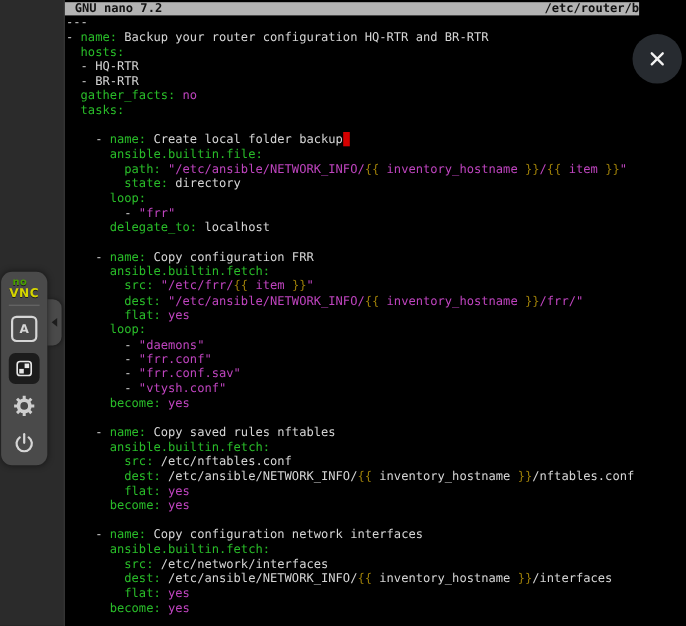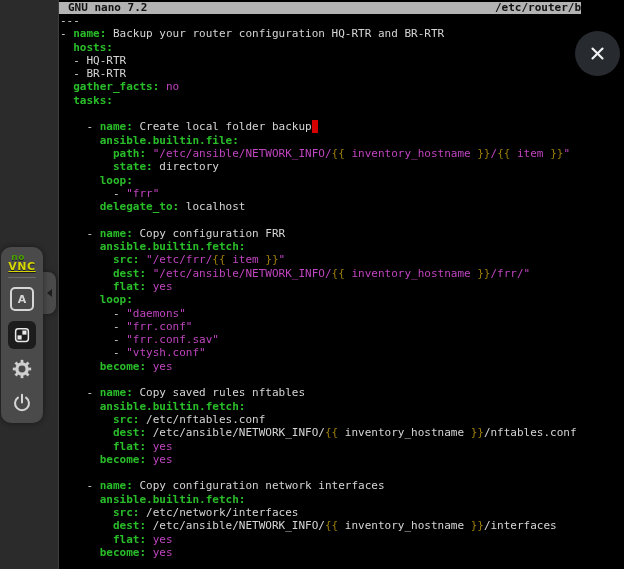--- a/index.html
+++ b/index.html
@@ -16,21 +16,21 @@
     position:absolute;left:1px;top:247px;width:42px;height:176px;
     background:#4a4a4a;border-radius:10px;
     display:flex;flex-direction:column;align-items:center;
     box-shadow:0 0 6px rgba(0,0,0,.45);z-index:3;
   }
   .vnc-logo{margin-top:6px;text-align:left;line-height:9px;
     font-family:"DejaVu Sans",sans-serif;font-weight:bold;letter-spacing:.5px;}
   .vnc-logo .no{color:#49a000;font-size:9px;display:block;padding-left:3px;
     text-shadow:0 1px 0 #1c1c1c;}
   .vnc-logo .vnc{color:#d6d600;font-size:11px;display:block;
-    text-shadow:0 1px 0 #1c1c1c;text-decoration:underline;}
+    text-shadow:0 1px 0 #1c1c1c;}
   .vnc-sep{width:28px;height:1px;background:#6a6a6a;margin:6px 0 4px 0;}
   .vnc-btn{width:30px;height:30px;display:flex;align-items:center;justify-content:center;
     cursor:pointer;background:transparent;border:none;padding:0;margin:0;}
   .kb-box{width:20px;height:20px;border:2px solid #d6d6d6;border-radius:5px;
     display:flex;align-items:center;justify-content:center;
     color:#d6d6d6;font-family:"DejaVu Sans",sans-serif;font-weight:bold;font-size:11px;}
   .fs-active{width:28px;height:28px;background:#1c1c1c;border-radius:6px;
     display:flex;align-items:center;justify-content:center;}
   .vnc-handle{
     position:absolute;left:43px;top:272px;width:13px;height:42px;
@@ -48,21 +48,21 @@
     display:flex;justify-content:space-between;white-space:pre;overflow:hidden;
   }
   .nano-header .t{padding-left:9px;}
   .nano-header .p{padding-right:0;}
   .editor{
     position:absolute;left:1px;top:14px;width:564px;height:555px;
     font-size:11px;line-height:13.3px;white-space:pre;overflow:hidden;color:#d5d5d5;
   }
   .line{height:13.3px;}
   .sw{color:#d5d5d5;}
-  .sg{color:#29bd29;font-weight:bold;}
+  .sg{color:#29bd29;}
   .sm{color:#bf44bf;}
   .sy{color:#9c7e08;}
   .scur{background:#d50000;color:#d50000;}
   
   .close-btn{
     position:absolute;left:575px;top:31px;width:45px;height:45px;border-radius:50%;
     background:#272b30;display:flex;align-items:center;justify-content:center;
     cursor:pointer;z-index:5;border:none;padding:0;
   }
 </style>

